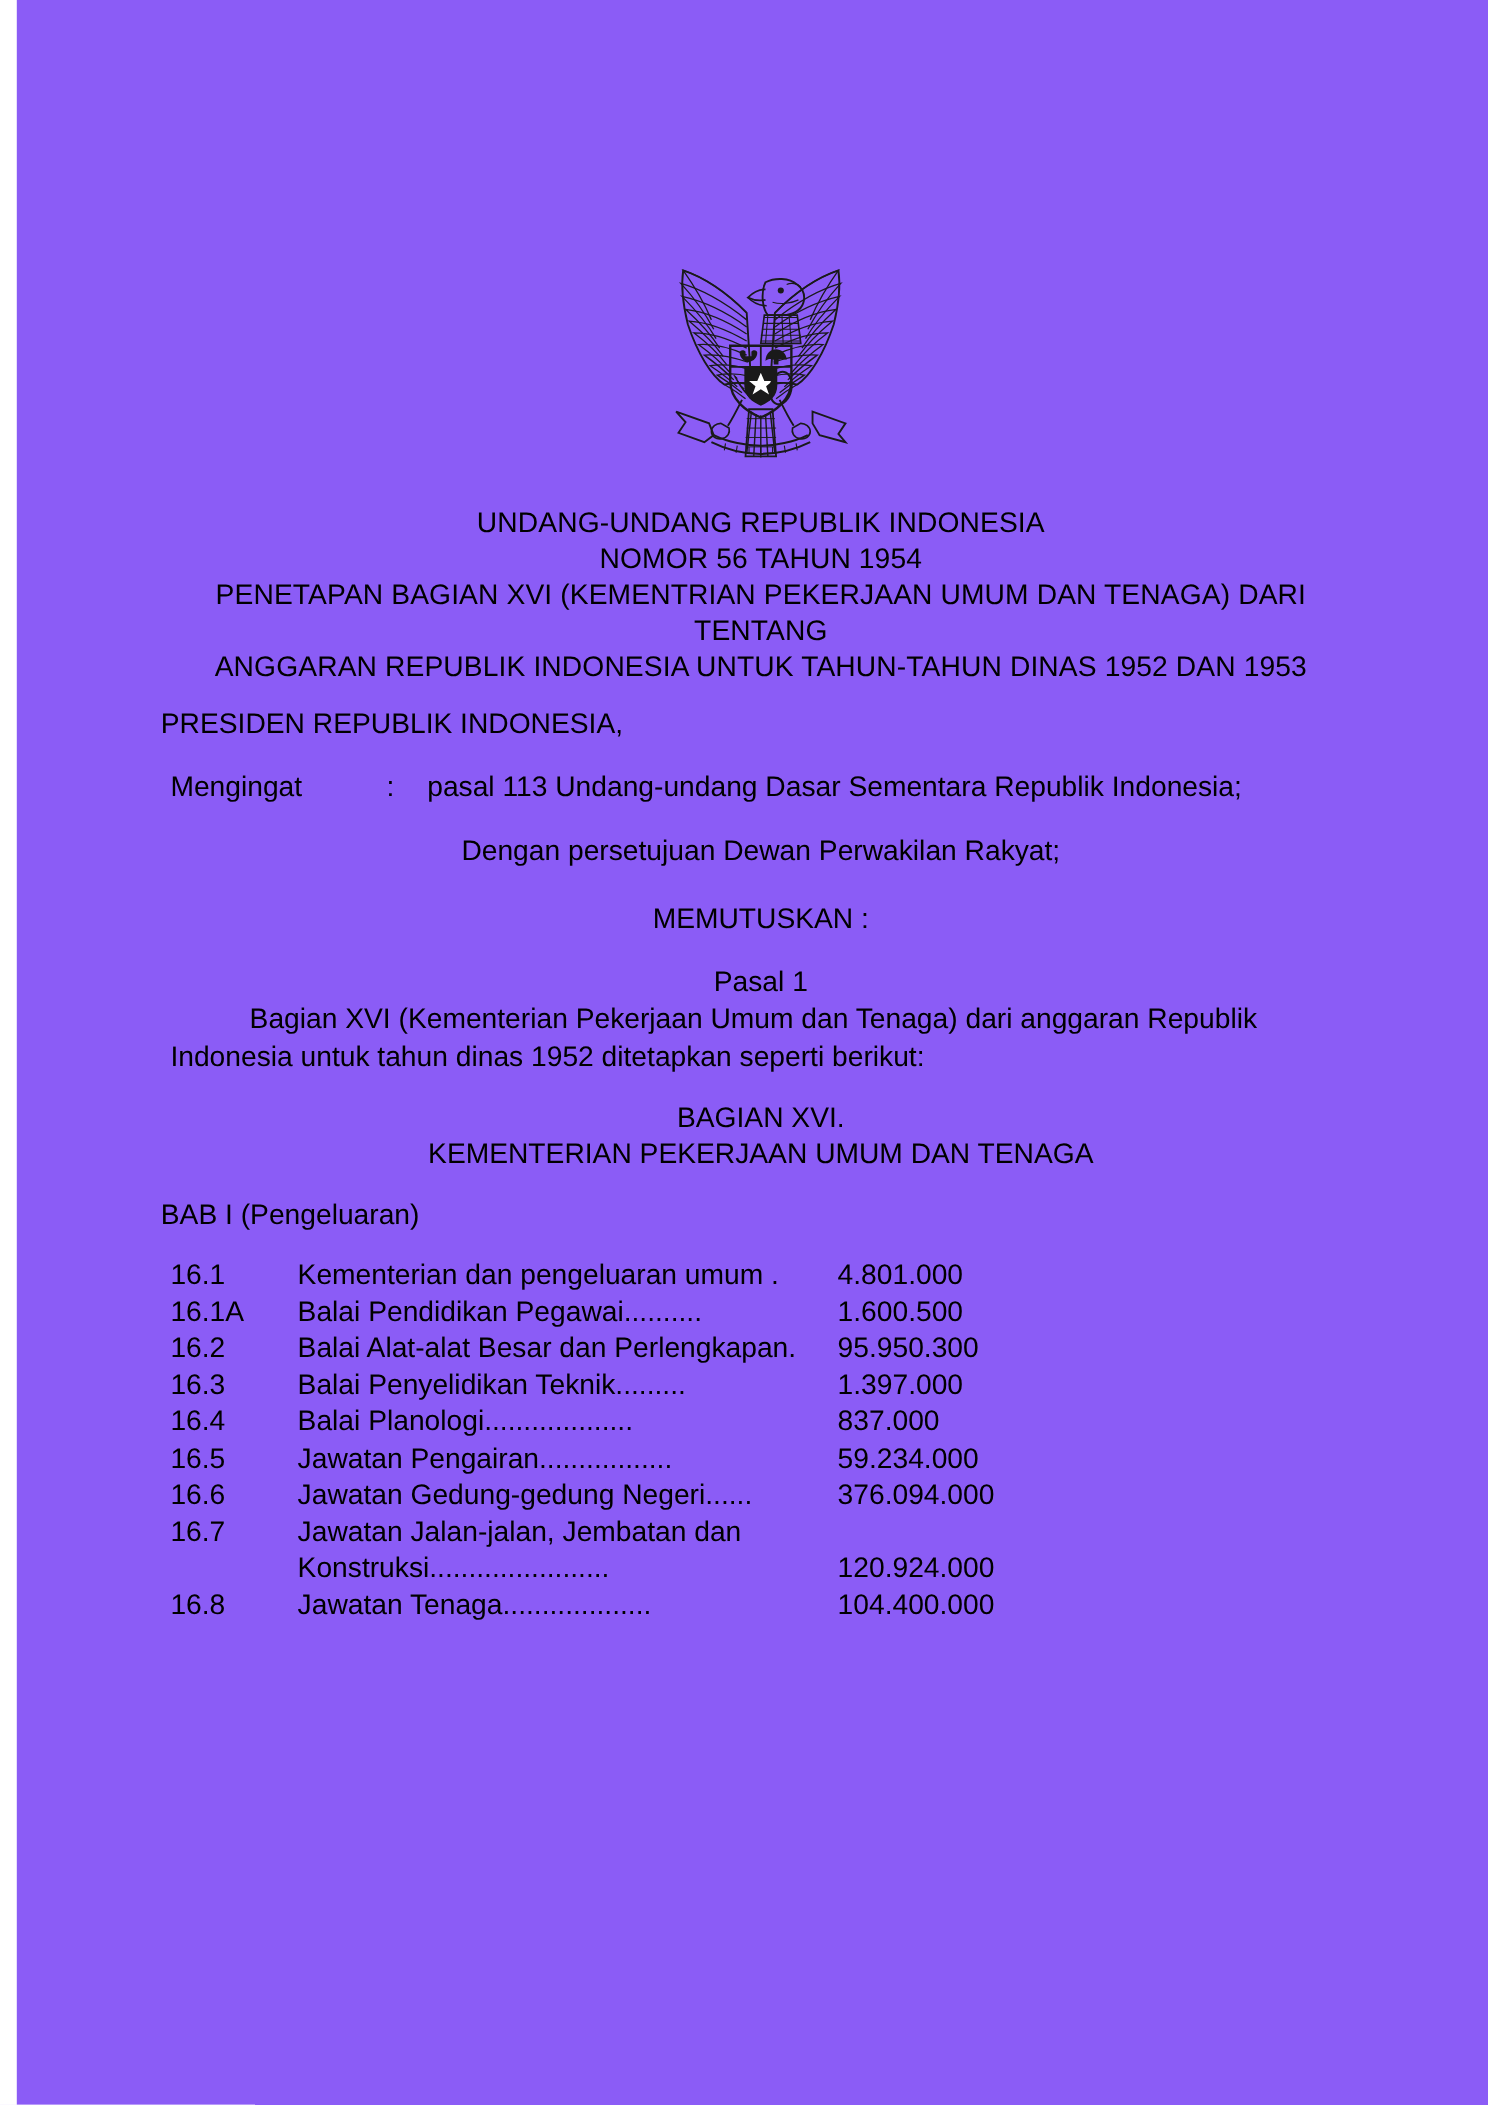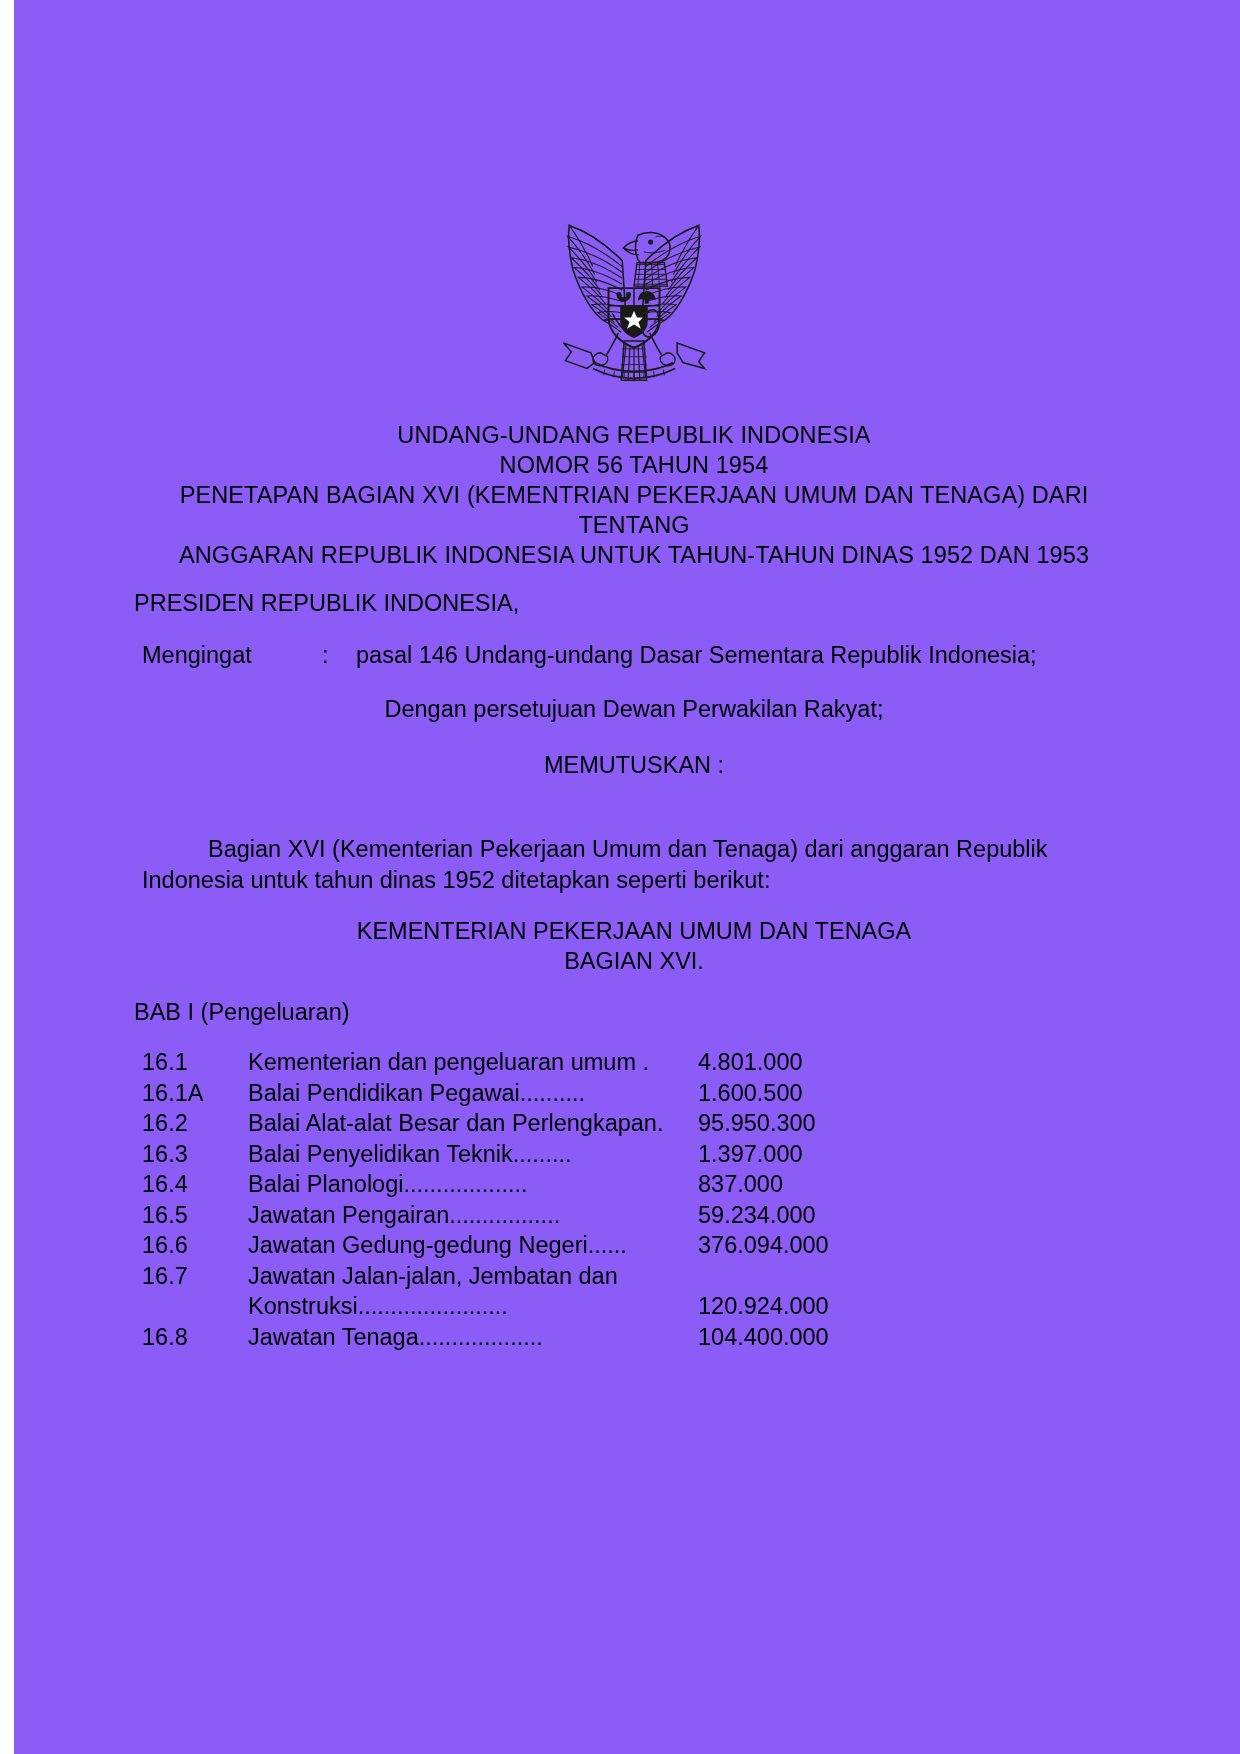--- a/index.html
+++ b/index.html
@@ -292,35 +292,36 @@
     <div class="title-line">PENETAPAN BAGIAN XVI (KEMENTRIAN PEKERJAAN UMUM DAN TENAGA) DARI</div>
     <div class="title-line">TENTANG</div>
     <div class="title-line">ANGGARAN REPUBLIK INDONESIA UNTUK TAHUN-TAHUN DINAS 1952 DAN 1953</div>
   </div>
 
   <div class="presiden">PRESIDEN REPUBLIK INDONESIA,</div>
 
   <div class="mengingat-row">
     <span class="mengingat-label">Mengingat</span>
     <span class="mengingat-colon">:</span>
-    <span class="mengingat-text">pasal 146 Undang-undang Dasar Sementara Republik Indonesia;</span>
+    <span class="mengingat-text">pasal 113 Undang-undang Dasar Sementara Republik Indonesia;</span>
   </div>
 
   <div class="persetujuan">Dengan persetujuan Dewan Perwakilan Rakyat;</div>
 
   <div class="memutuskan">MEMUTUSKAN :</div>
 
+  <div class="pasal-heading">Pasal 1</div>
   <div class="pasal-body">
     <div>Bagian XVI (Kementerian Pekerjaan Umum dan Tenaga) dari anggaran Republik</div>
     <div class="last-line">Indonesia untuk tahun dinas 1952 ditetapkan seperti berikut:</div>
   </div>
 
   <div class="bagian-block">
+    <div class="bagian-line">BAGIAN XVI.</div>
     <div class="bagian-line">KEMENTERIAN PEKERJAAN UMUM DAN TENAGA</div>
-    <div class="bagian-line">BAGIAN XVI.</div>
   </div>
 
   <div class="bab-heading">BAB I (Pengeluaran)</div>
 
   <div class="budget-list">
     <div class="budget-row">
       <span class="b-code">16.1</span>
       <span class="b-label">Kementerian dan pengeluaran umum .</span>
       <span class="b-amount">4.801.000</span>
     </div>

